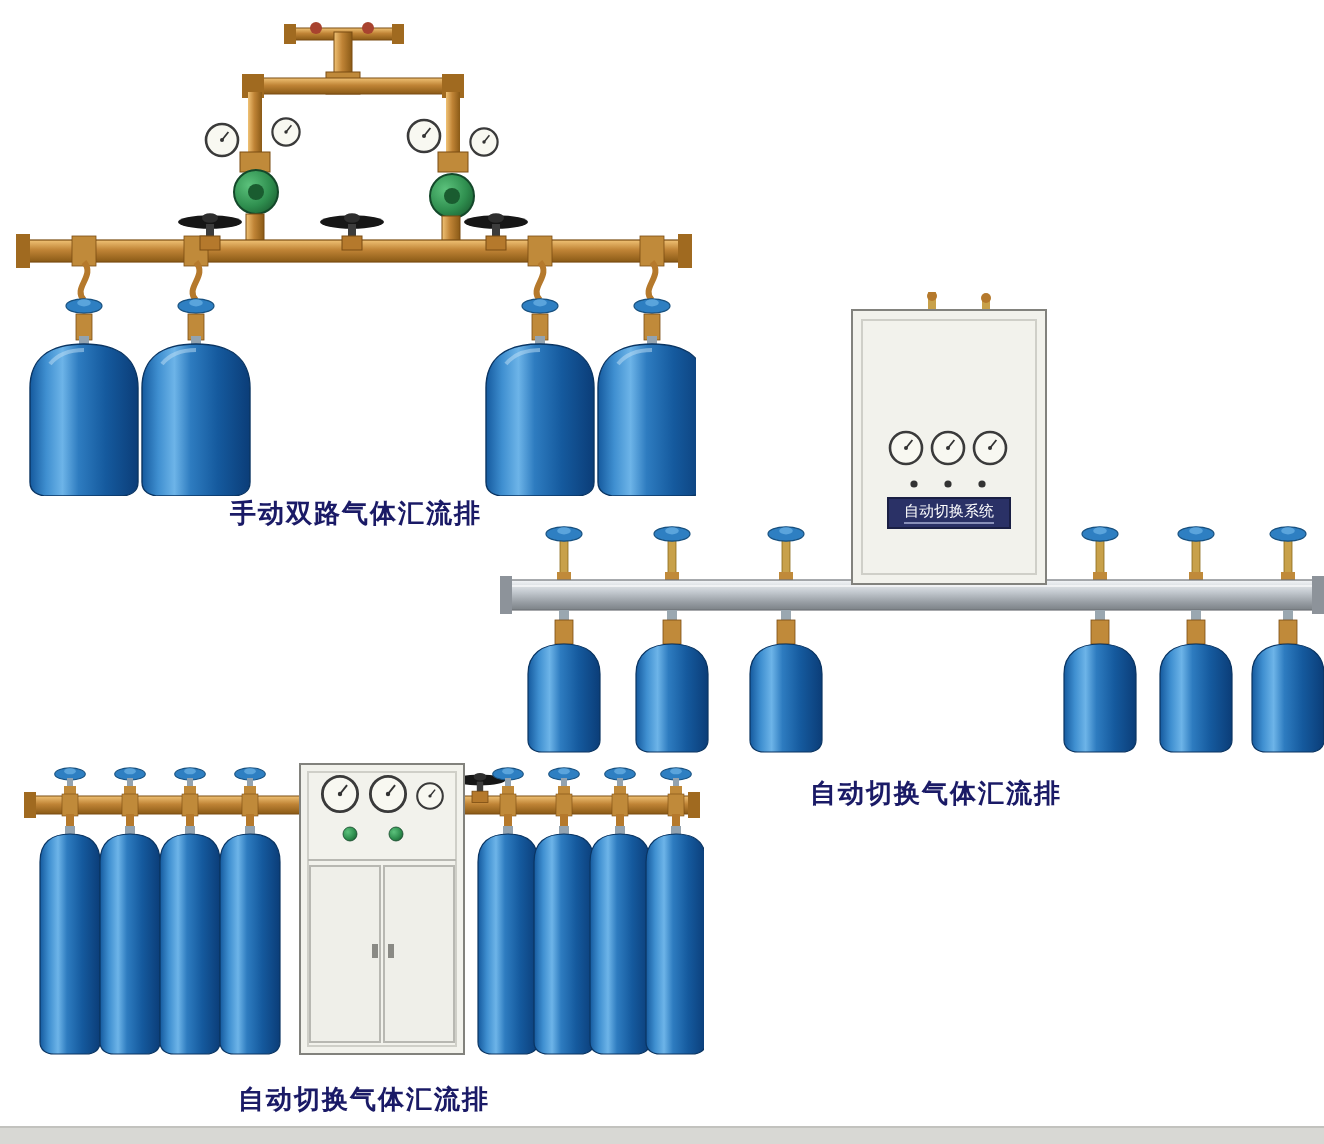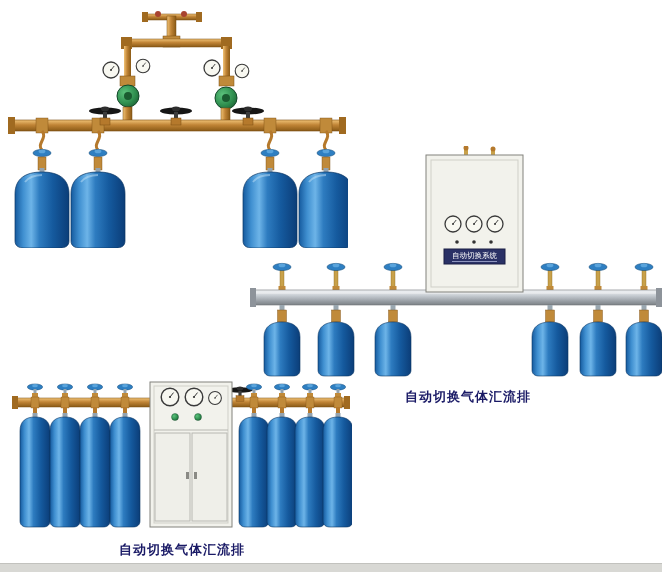--- a/index.html
+++ b/index.html
@@ -157,20 +157,21 @@
         <rect x="314" y="149" width="8" height="13" fill="#c08a3a" stroke="#7a4c12" stroke-width="0.4"></rect>
         <rect x="315.5" y="160" width="5" height="6" fill="#93a3b0"></rect>
       </g>
 
       <use href="#cylL" transform="translate(7,164)"></use>
       <use href="#cylL" transform="translate(63,164)"></use>
       <use href="#cylL" transform="translate(235,164)"></use>
       <use href="#cylL" transform="translate(291,164)"></use>
     </svg>
   </figure>
+  <div class="caption centered" style="left:8px;top:248px;width:340px">手动双路气体汇流排</div>
 
   <figure class="illus" style="left:250px;top:146px">
     <svg width="412" height="240" viewBox="0 0 412 240">
 
       <g>
         <rect x="30" y="124" width="4" height="22" fill="#c8a14a" stroke="#8a6a1a" stroke-width="0.4"></rect>
         <use href="#bluewheel" transform="translate(32,121)"></use>
         <rect x="28.5" y="140" width="7" height="7" fill="#c08a3a"></rect>
         <rect x="84" y="124" width="4" height="22" fill="#c8a14a" stroke="#8a6a1a" stroke-width="0.4"></rect>
         <use href="#bluewheel" transform="translate(86,121)"></use>

